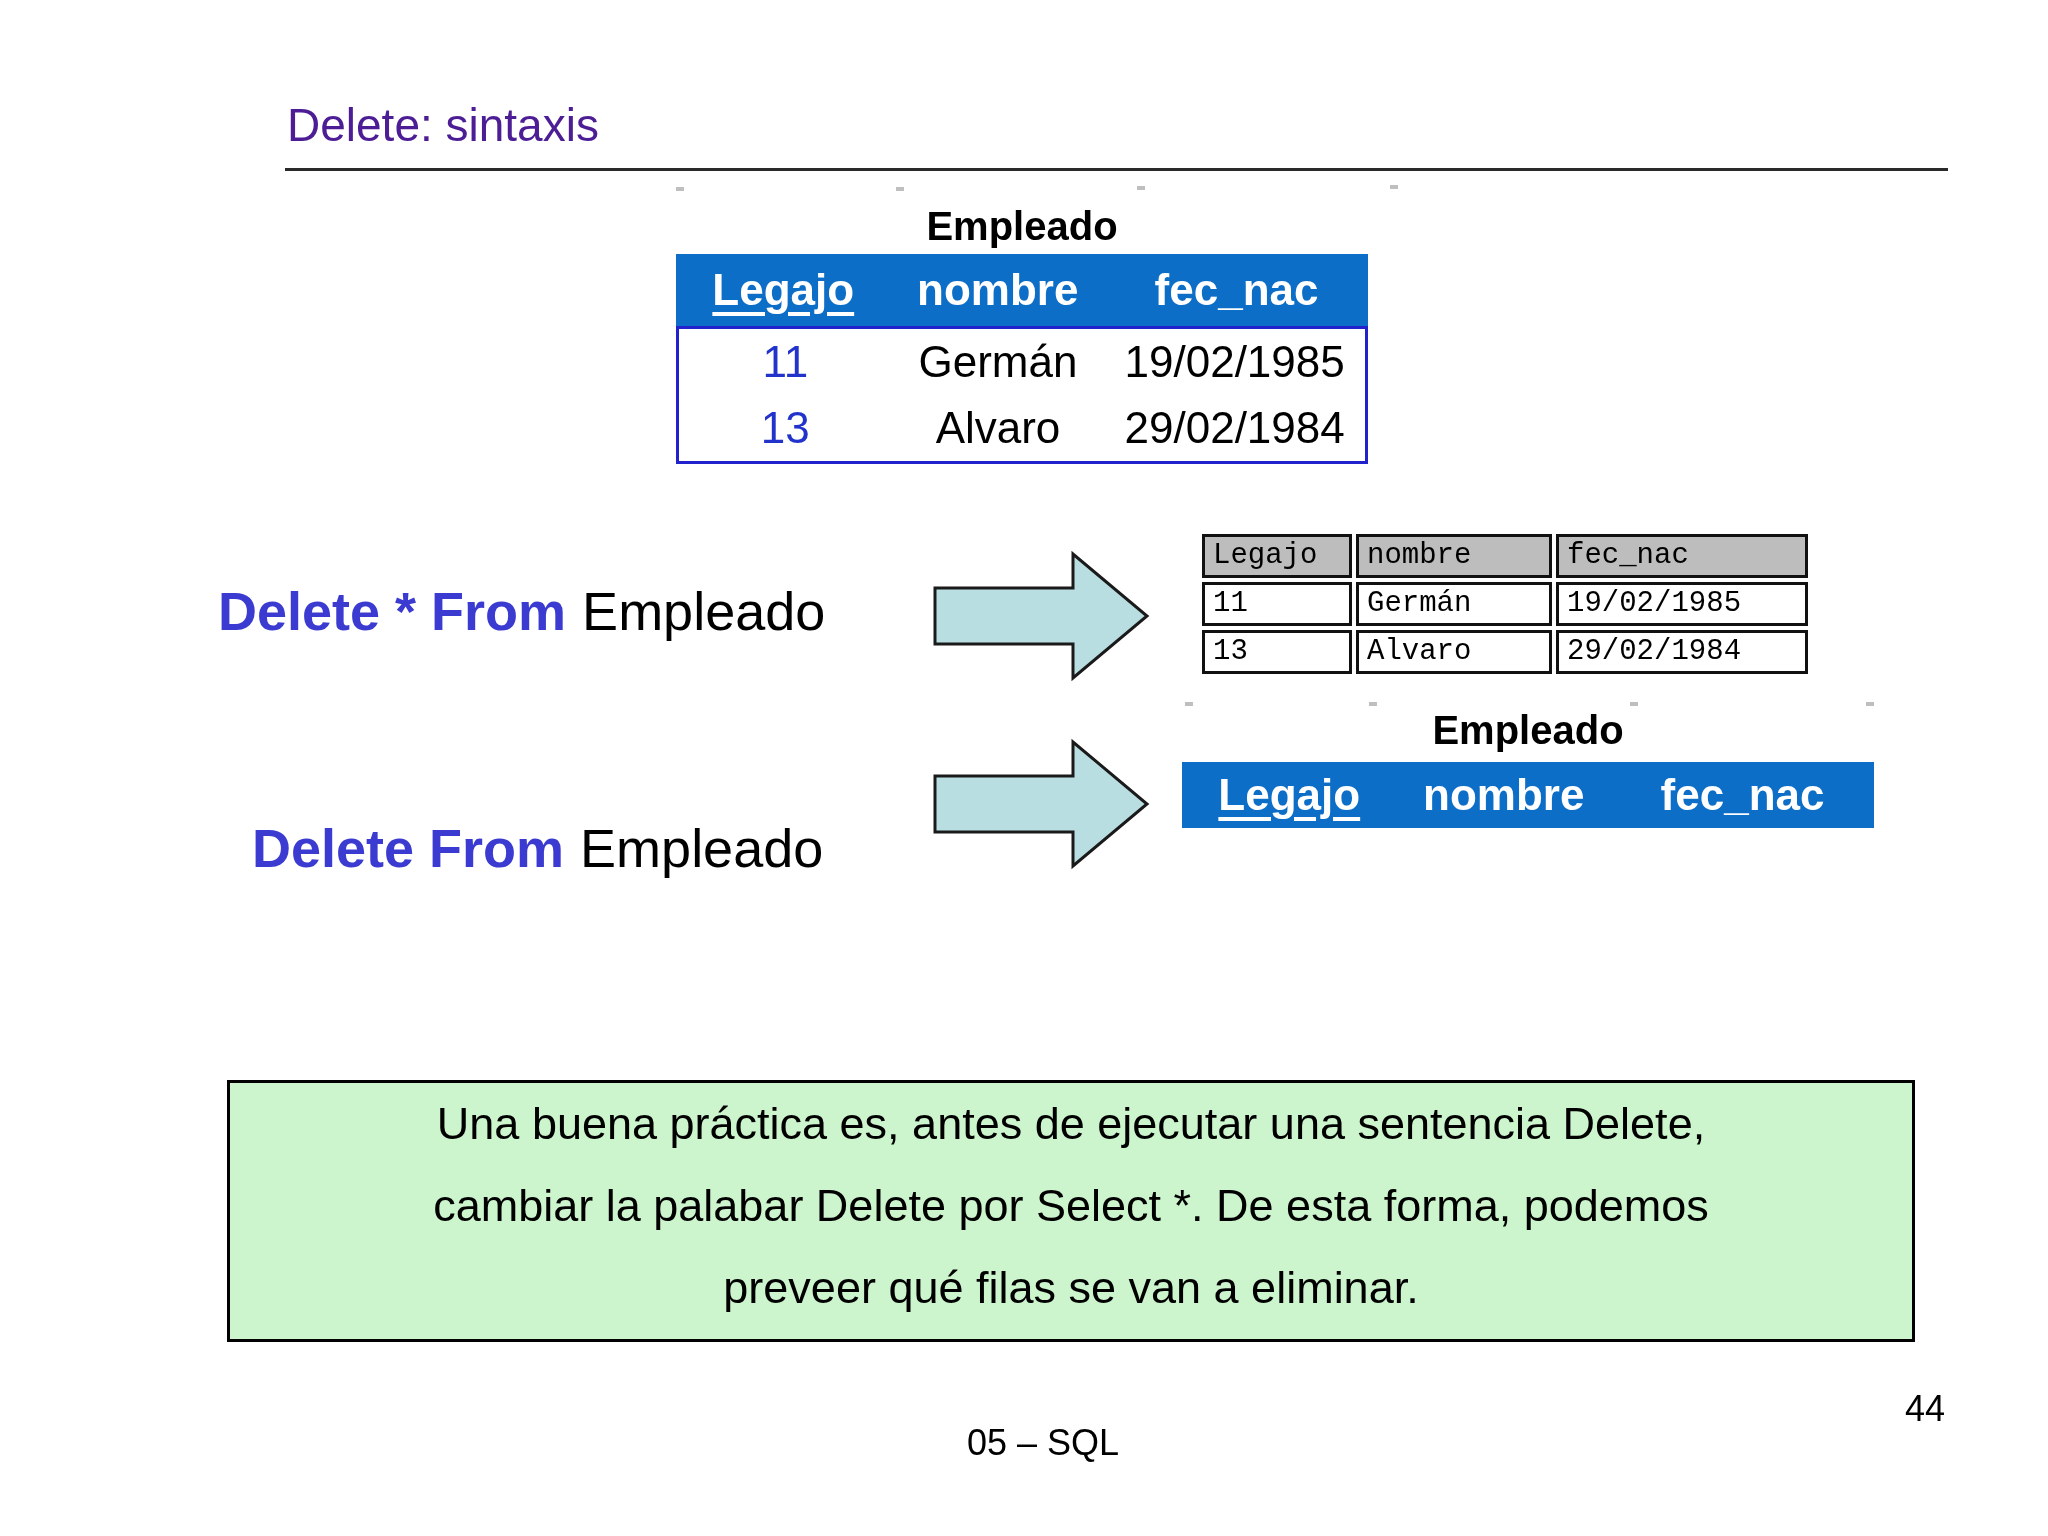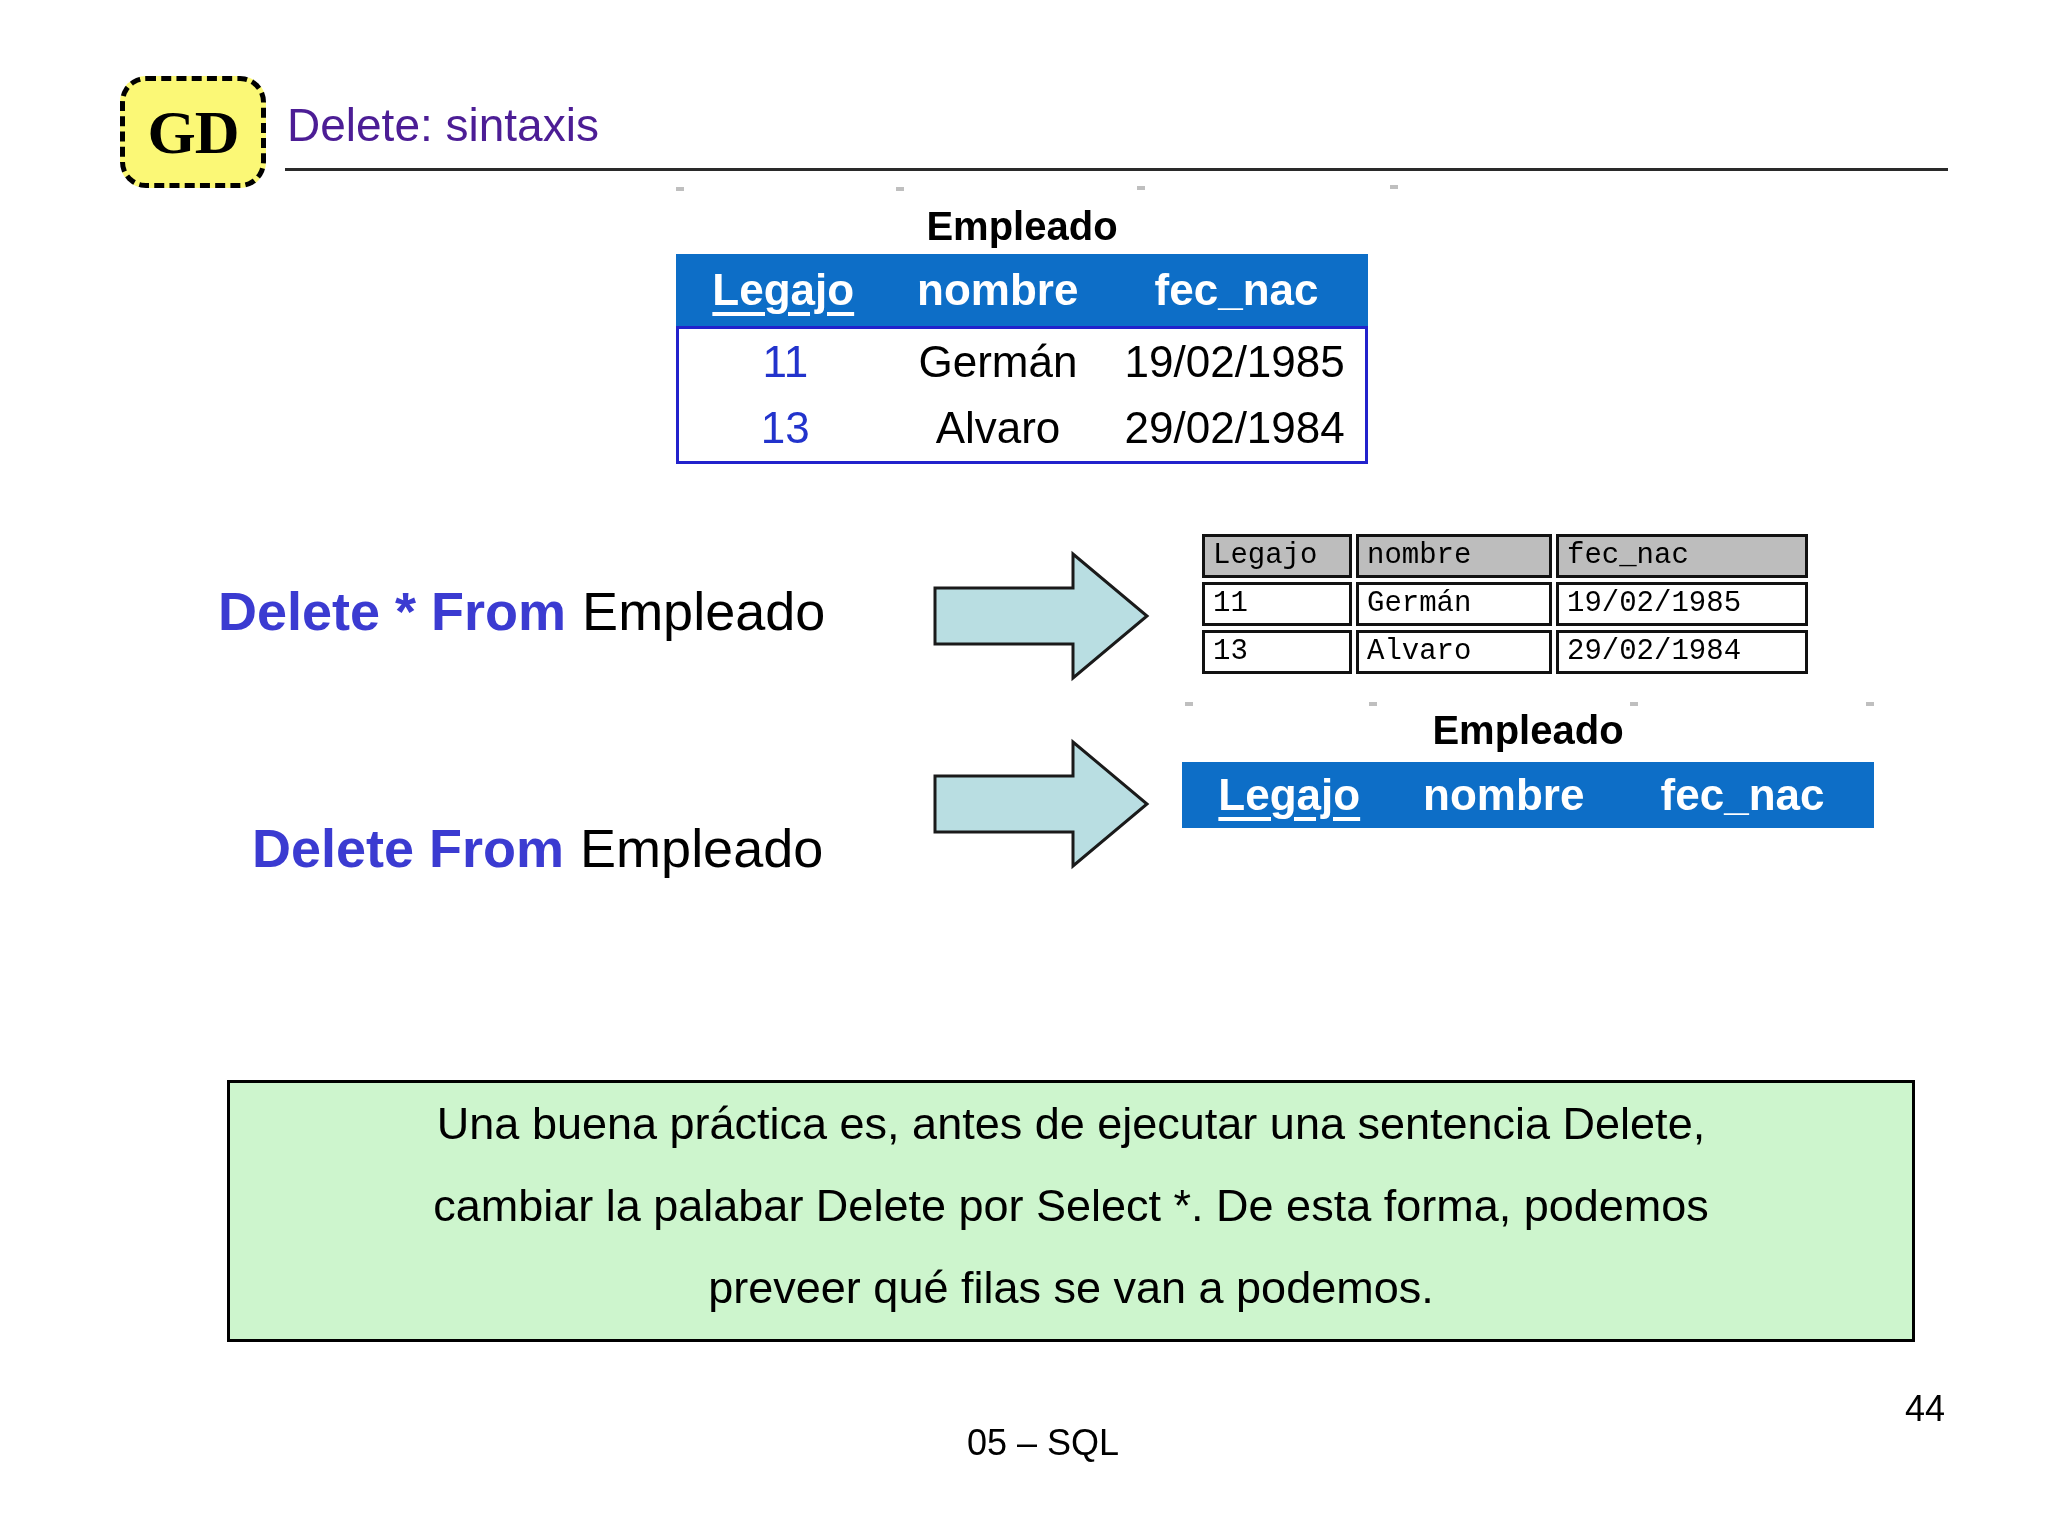--- a/index.html
+++ b/index.html
@@ -80,23 +80,20 @@
   .note .line{line-height:82px;}
   
   .footer-course{position:absolute;left:893px;top:1422px;width:300px;text-align:center;font-size:36px;color:#000;}
   .footer-page{position:absolute;left:1905px;top:1388px;width:70px;text-align:left;font-size:36px;color:#000;}
 </style>
 </head>
 <body>
 
 <div class="slide">
 
-  <div class="logo">
-    <span>GD</span>
-  </div>
   <div class="slide-title">Delete: sintaxis</div>
   <div class="title-rule"></div>
 
   <div class="handle" style="left:676px;top:187px"></div>
   <div class="handle" style="left:896px;top:187px"></div>
   <div class="handle" style="left:1137px;top:186px"></div>
   <div class="handle" style="left:1390px;top:185px"></div>
 
   <div class="emp-title" style="left:676px;top:204px;width:692px;">Empleado</div>
   <div class="emp-header" style="left:676px;top:254px;width:692px;height:72px;">
@@ -157,19 +154,19 @@
   <div class="emp-title" style="left:1182px;top:708px;width:692px;">Empleado</div>
   <div class="emp-header" style="left:1182px;top:762px;width:692px;height:66px;">
     <div class="cell"><span class="pk">Legajo</span></div>
     <div class="cell">nombre</div>
     <div class="cell">fec_nac</div>
   </div>
 
   <div class="note">
     <div class="line">Una buena práctica es, antes de ejecutar una sentencia Delete,</div>
     <div class="line">cambiar la palabar Delete por Select *. De esta forma, podemos</div>
-    <div class="line">preveer qué filas se van a podemos.</div>
+    <div class="line">preveer qué filas se van a eliminar.</div>
   </div>
 
   <div class="footer-course">05 – SQL</div>
   <div class="footer-page">44</div>
 
 </div>
 
 </body></html>

